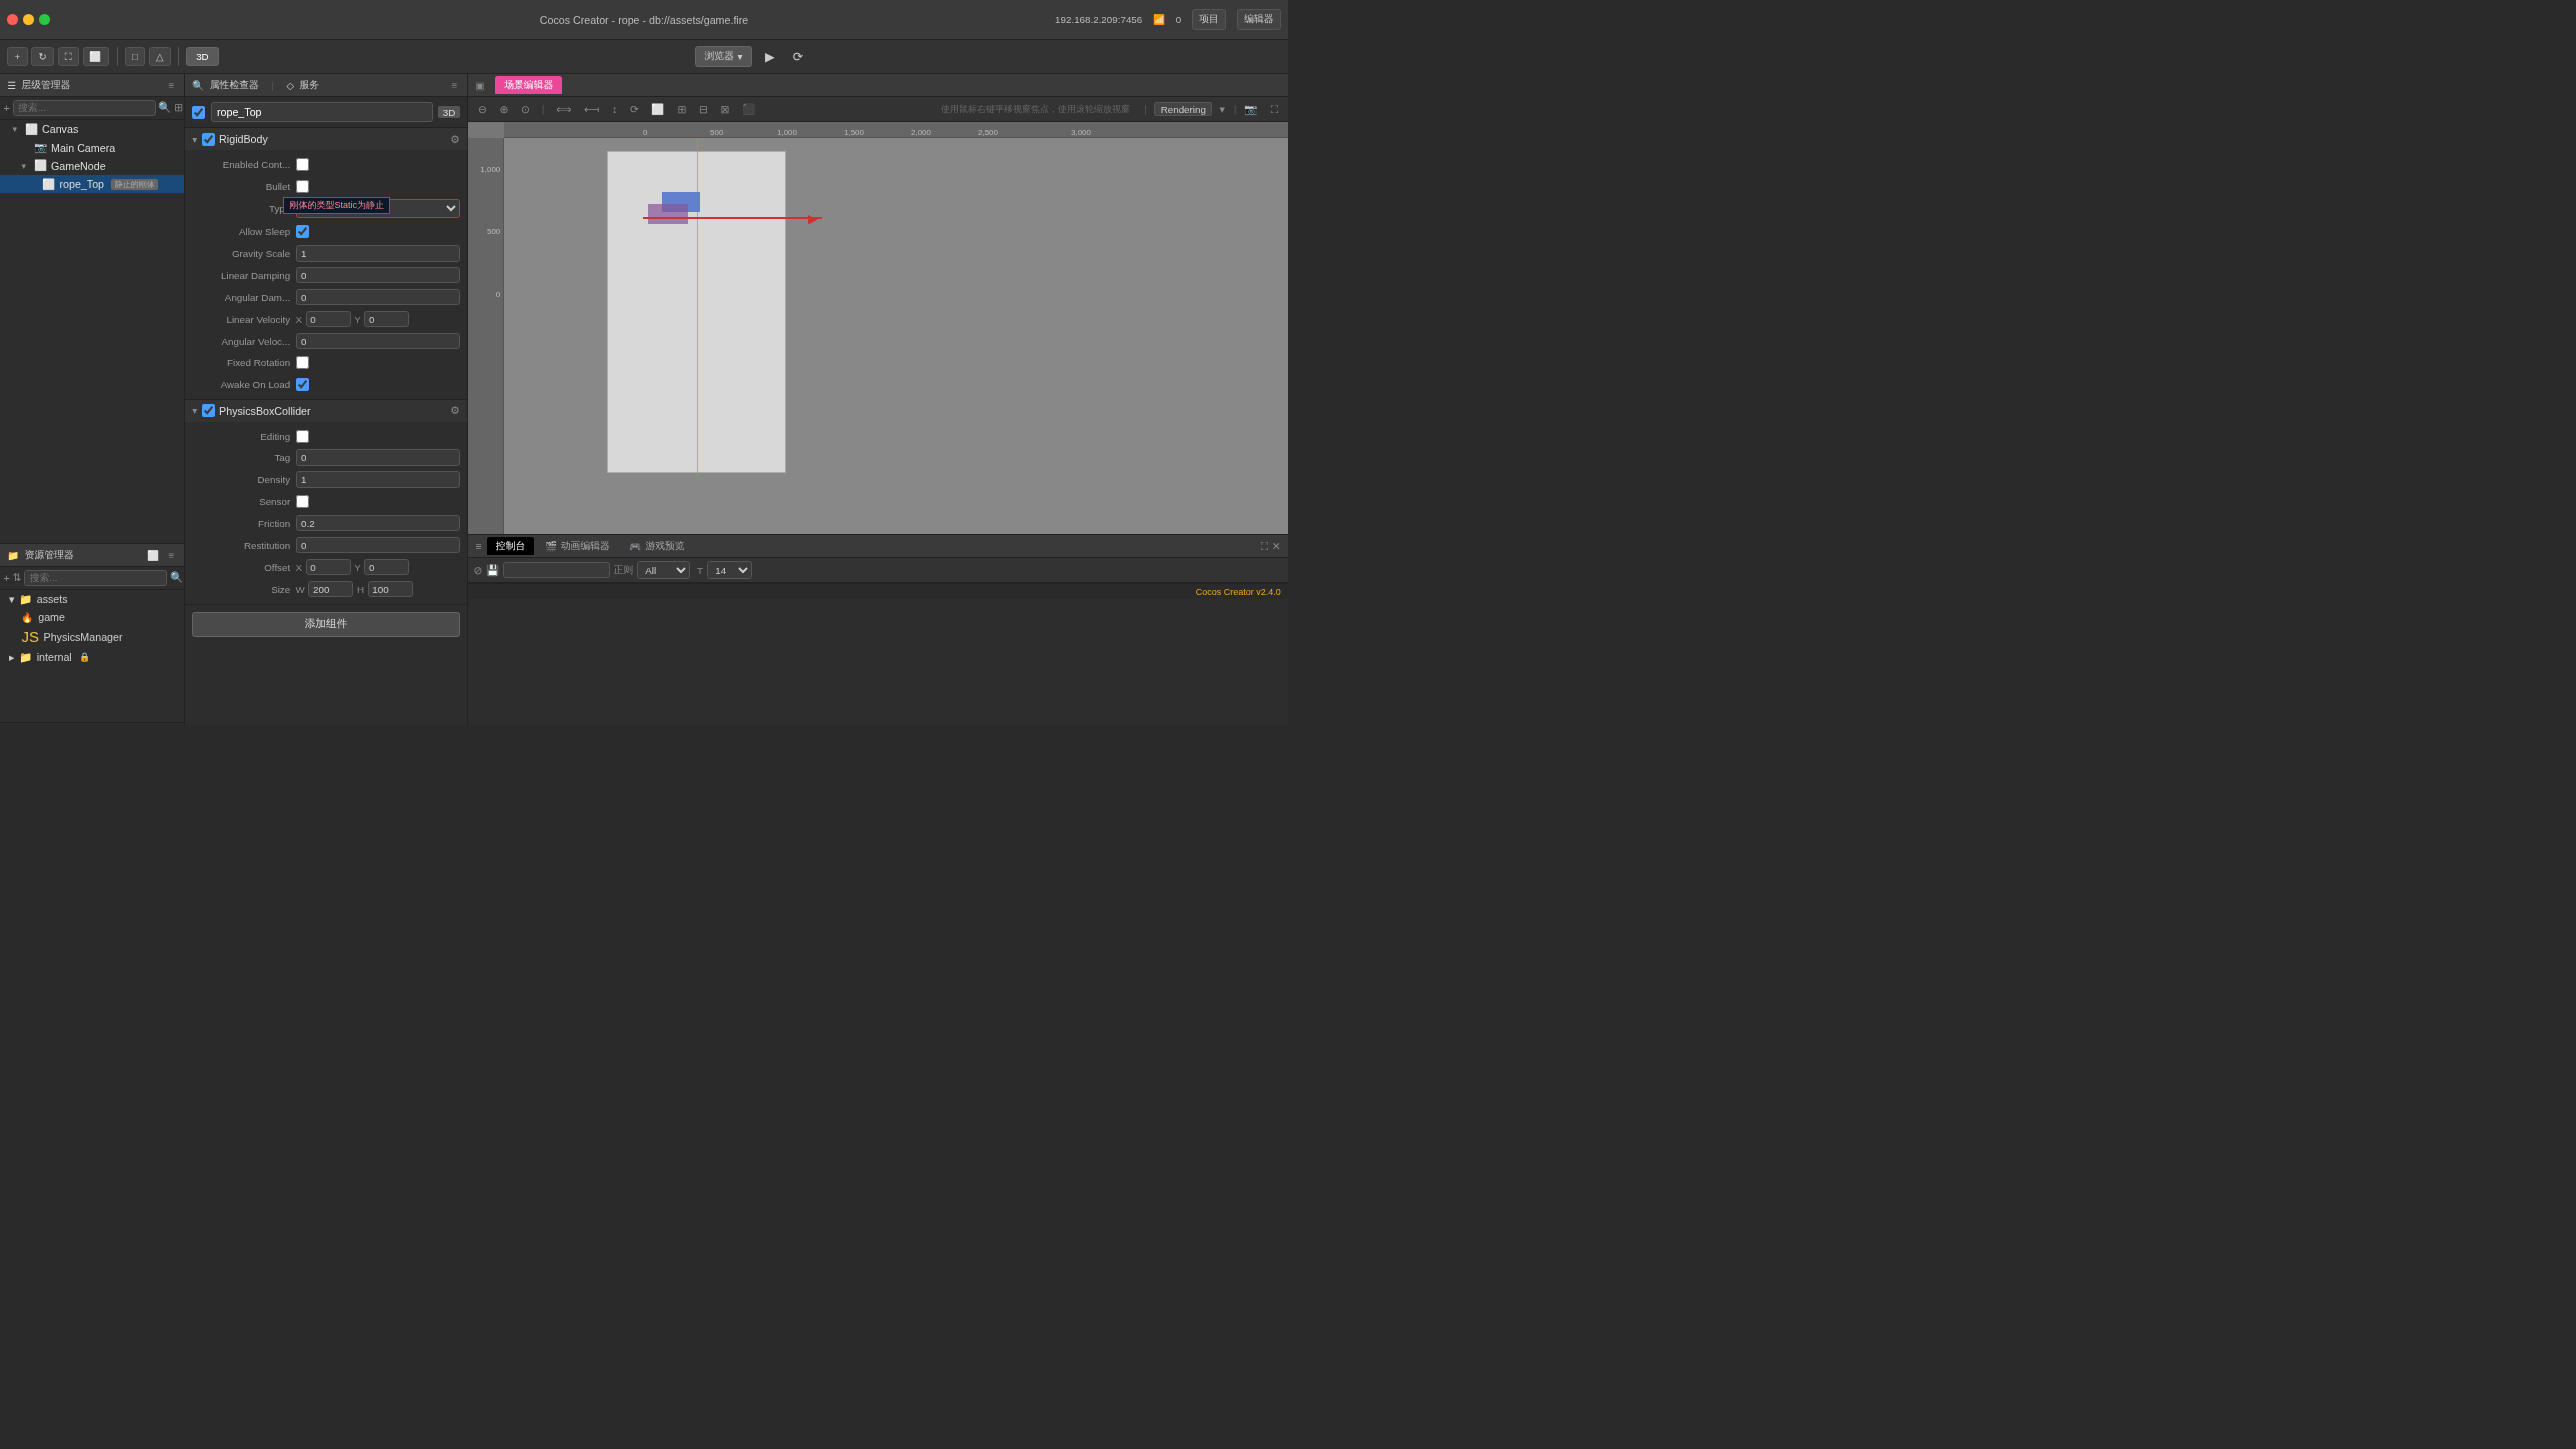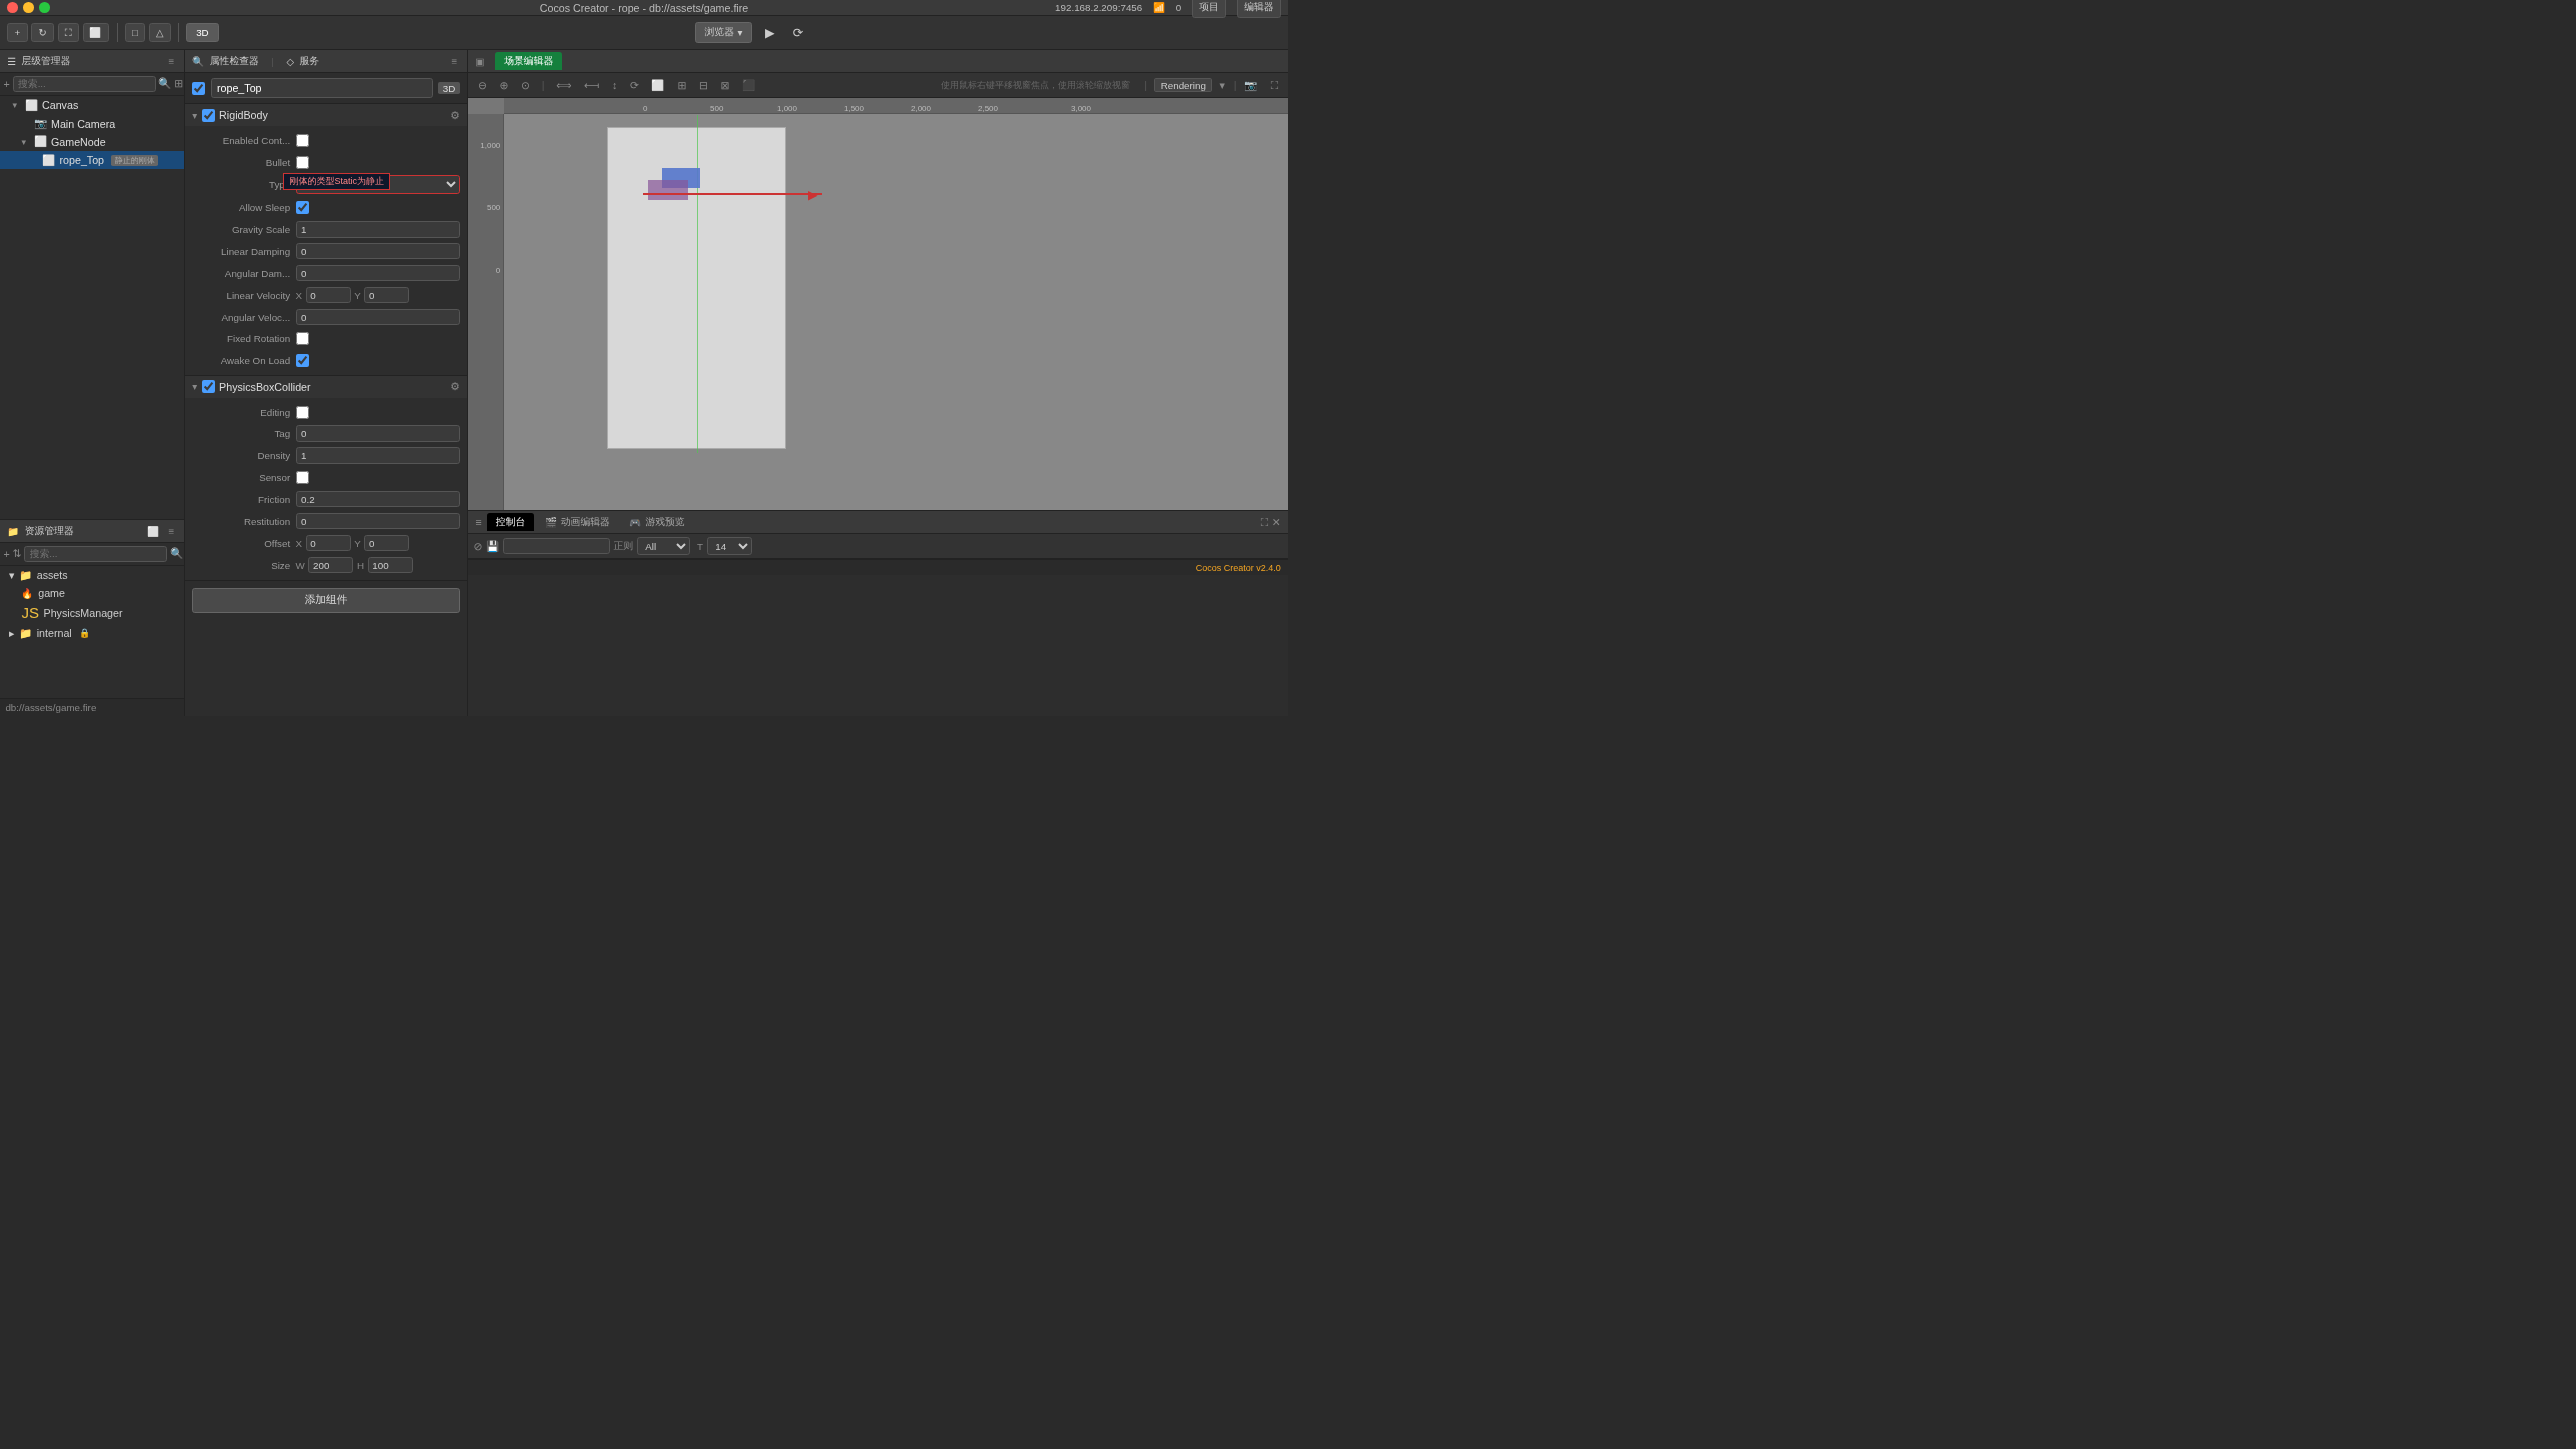--- a/index.html
+++ b/index.html
@@ -9,21 +9,21 @@
       font-family: -apple-system, 'PingFang SC', 'Microsoft YaHei', sans-serif;
       font-size: 10.7px;
       width: 1288px;
       height: 725px;
       overflow: hidden;
       position: relative;
     }
 
     
     .titlebar {
-      height: 16px;
+      height: 40px;
       background: #3a3a3a;
       display: flex;
       align-items: center;
       justify-content: center;
       position: relative;
       border-bottom: 0.9px solid #222;
     }
     .titlebar-buttons {
       position: absolute;
       left: 7.2px;
@@ -396,21 +396,21 @@
       gap: 5.4px;
       border-bottom: 0.9px solid #222;
       font-size: 9.8px;
       color: #ccc;
     }
     .scene-tab {
       padding: 2.7px 9px;
       cursor: pointer;
       border-radius: 2.7px 2.7px 0 0;
     }
-    .scene-tab.active { background: #15803d; color: #fff; }
+    .scene-tab.active { background: #ec4899; color: #fff; }
 
     .scene-toolbar {
       height: 25px;
       background: #333;
       display: flex;
       align-items: center;
       padding: 0 5.4px;
       gap: 3.6px;
       border-bottom: 0.9px solid #222;
     }

